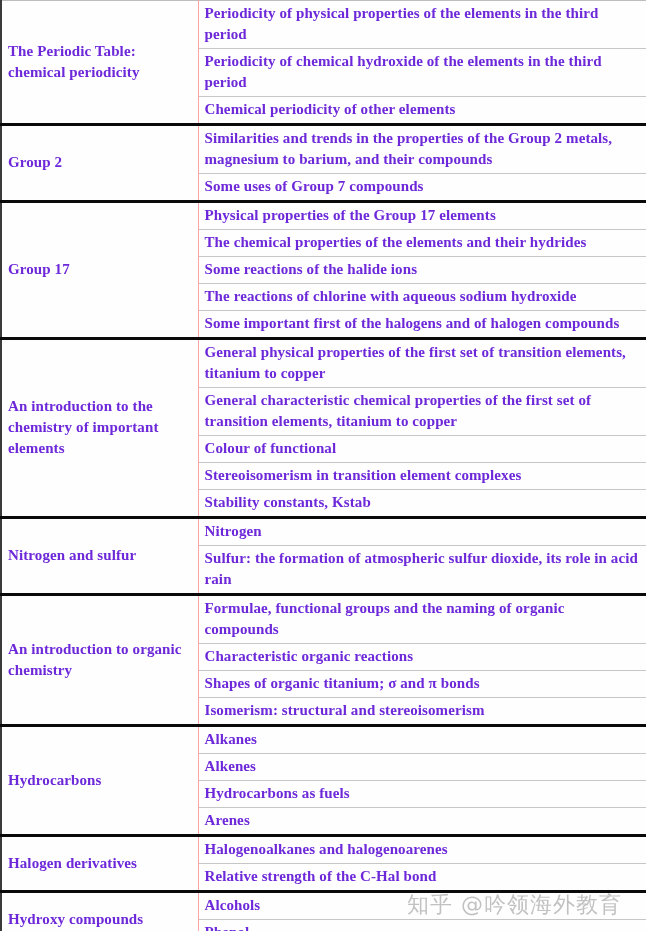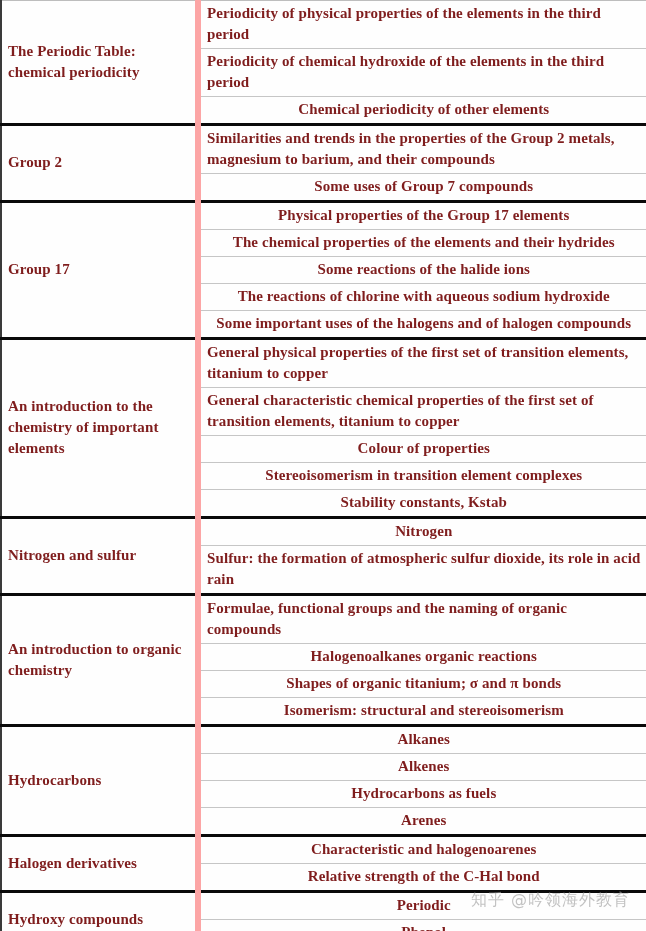--- a/index.html
+++ b/index.html
@@ -28,48 +28,47 @@
     border-bottom: 3px solid #0a0a0a;
     background: #fefefe;
   }
   table.syllabus tbody {
     border-bottom: 3px solid #0a0a0a;
   }
   table.syllabus td {
     font-weight: bold;
     font-size: 15px;
     line-height: 21px;
-    color: #7f1d1d;
+    color: #6d28d9;
     vertical-align: middle;
     padding: 2px 6px 3px 6px;
     letter-spacing: 0.1px;
   }
   td.topic-cell {
     width: 185px;
-    border-right: 6px solid #fca5a5;
+    border-right: 1px solid #fca5a5;
   }
   td.subtopic-cell {
     border-bottom: 1px solid #c6c6c6;
   }
   table.syllabus tbody tr:last-child td.subtopic-cell {
     border-bottom: none;
   }
   td.subtopic-cell.single {
     height: 20px;
-    text-align: center;
   }
   td.subtopic-cell.double {
     height: 42px;
   }
   .watermark {
     position: absolute;
-    right: 16px;
+    right: 24px;
     top: 890px;
     font-family: "DejaVu Sans", "Liberation Sans", sans-serif;
-    font-size: 16px;
+    font-size: 22px;
     color: #9d9d9d;
     opacity: 0.62;
     white-space: nowrap;
     pointer-events: none;
     letter-spacing: 1px;
   }
 </style>
 </head>
 <body>
 
@@ -109,33 +108,33 @@
         <tr>
           <td class="subtopic-cell single">The chemical properties of the elements and their hydrides</td>
         </tr>
         <tr>
           <td class="subtopic-cell single">Some reactions of the halide ions</td>
         </tr>
         <tr>
           <td class="subtopic-cell single">The reactions of chlorine with aqueous sodium hydroxide</td>
         </tr>
         <tr>
-          <td class="subtopic-cell single">Some important uses of the halogens and of halogen compounds</td>
+          <td class="subtopic-cell single">Some important first of the halogens and of halogen compounds</td>
         </tr>
       </tbody>
       <tbody>
         <tr>
           <td class="topic-cell" rowspan="5">An introduction to the chemistry of important elements</td>
           <td class="subtopic-cell double">General physical properties of the first set of transition elements, titanium to copper</td>
         </tr>
         <tr>
           <td class="subtopic-cell double">General characteristic chemical properties of the first set of transition elements, titanium to copper</td>
         </tr>
         <tr>
-          <td class="subtopic-cell single">Colour of properties</td>
+          <td class="subtopic-cell single">Colour of functional</td>
         </tr>
         <tr>
           <td class="subtopic-cell single">Stereoisomerism in transition element complexes</td>
         </tr>
         <tr>
           <td class="subtopic-cell single">Stability constants, Kstab</td>
         </tr>
       </tbody>
       <tbody>
         <tr>
@@ -145,21 +144,21 @@
         <tr>
           <td class="subtopic-cell double">Sulfur: the formation of atmospheric sulfur dioxide, its role in acid rain</td>
         </tr>
       </tbody>
       <tbody>
         <tr>
           <td class="topic-cell" rowspan="4">An introduction to organic chemistry</td>
           <td class="subtopic-cell double">Formulae, functional groups and the naming of organic compounds</td>
         </tr>
         <tr>
-          <td class="subtopic-cell single">Halogenoalkanes organic reactions</td>
+          <td class="subtopic-cell single">Characteristic organic reactions</td>
         </tr>
         <tr>
           <td class="subtopic-cell single">Shapes of organic titanium;  σ  and  π  bonds</td>
         </tr>
         <tr>
           <td class="subtopic-cell single">Isomerism: structural and stereoisomerism</td>
         </tr>
       </tbody>
       <tbody>
         <tr>
@@ -172,30 +171,30 @@
         <tr>
           <td class="subtopic-cell single">Hydrocarbons as fuels</td>
         </tr>
         <tr>
           <td class="subtopic-cell single">Arenes</td>
         </tr>
       </tbody>
       <tbody>
         <tr>
           <td class="topic-cell" rowspan="2">Halogen derivatives</td>
-          <td class="subtopic-cell single">Characteristic and halogenoarenes</td>
+          <td class="subtopic-cell single">Halogenoalkanes and halogenoarenes</td>
         </tr>
         <tr>
           <td class="subtopic-cell single">Relative strength of the C-Hal bond</td>
         </tr>
       </tbody>
       <tbody>
         <tr>
           <td class="topic-cell" rowspan="2">Hydroxy compounds</td>
-          <td class="subtopic-cell single">Periodic</td>
+          <td class="subtopic-cell single">Alcohols</td>
         </tr>
         <tr>
           <td class="subtopic-cell single">Phenol</td>
         </tr>
       </tbody>
     </table>
   <div class="watermark">知乎 @吟领海外教育</div>
 </div>
 
 </body></html>

